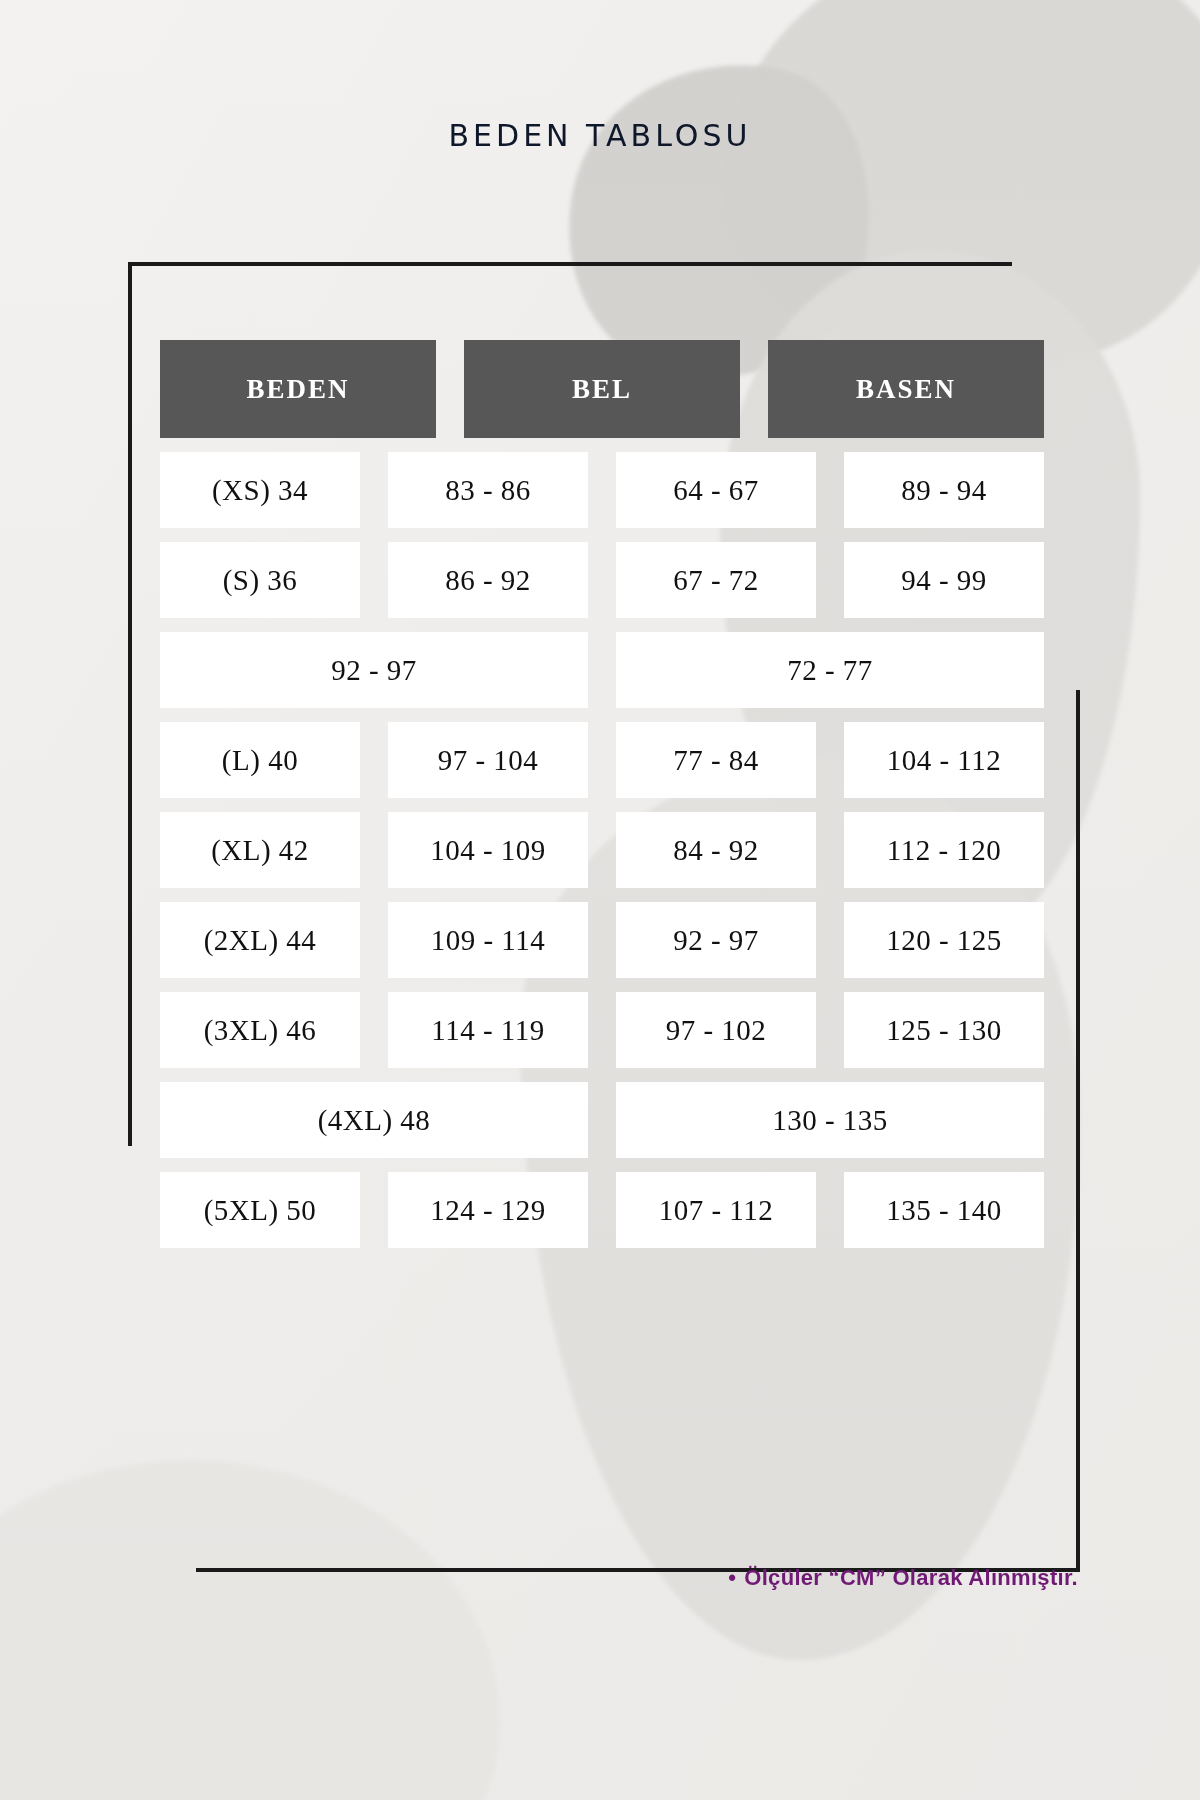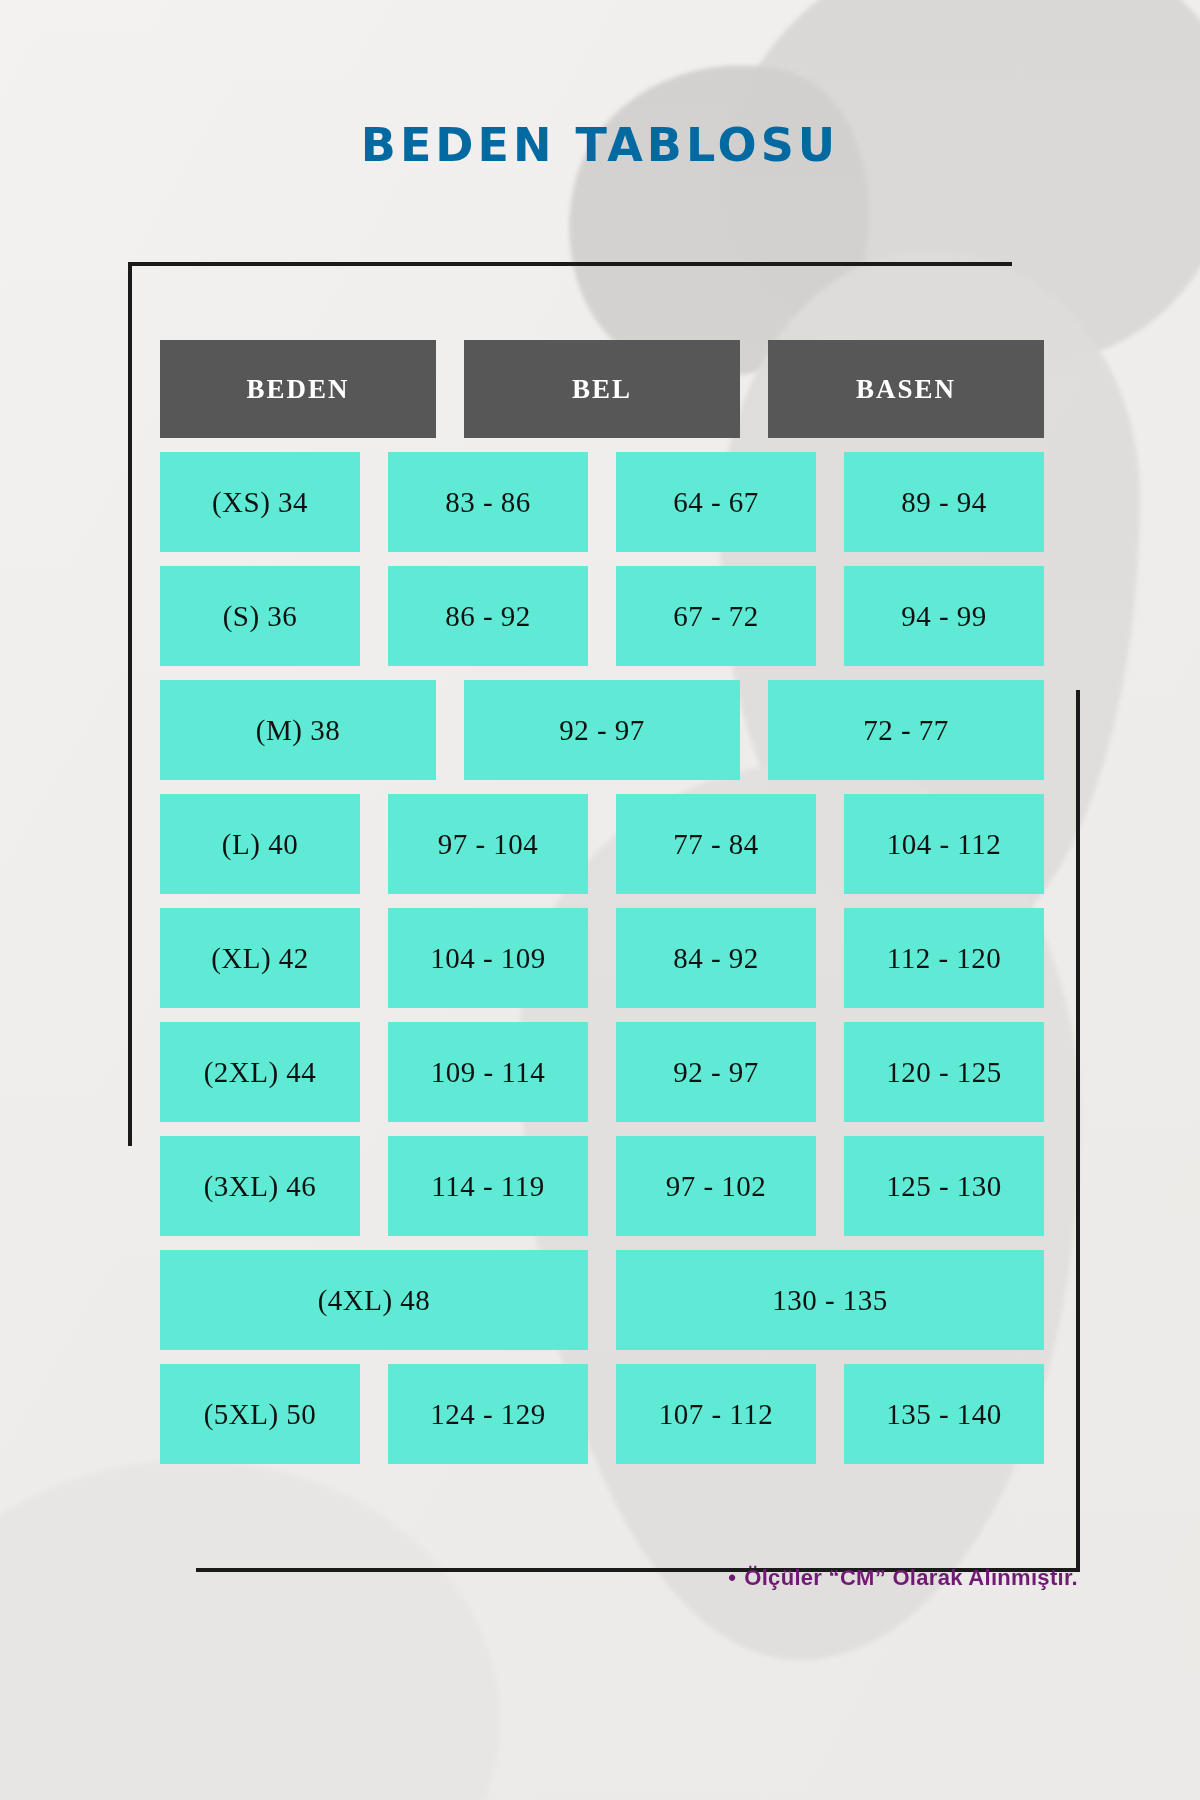--- a/index.html
+++ b/index.html
@@ -73,24 +73,24 @@
     width: 1200px;
     height: 1800px;
   }
 
   .title {
     position: absolute;
     top: 118px;
     left: 0; right: 0;
     text-align: center;
     font-family: "DejaVu Sans", sans-serif;
-    font-weight: 700;
-    font-size: 46px;
+    font-weight: 400;
+    font-size: 30px;
     letter-spacing: 4px;
-    color: #0369a1;
+    color: #0f172a;
   }
 
   
   .bracket {
     position: absolute;
     border-color: #1a1a1a;
     border-style: solid;
   }
   .bracket-tl {
     left: 128px;
@@ -117,25 +117,25 @@
     top: 340px;
     width: 884px;
   }
   .row {
     display: flex;
     gap: 28px;
     margin-bottom: 14px;
   }
   .cell {
     flex: 1;
-    height: 100px;
+    height: 76px;
     display: flex;
     align-items: center;
     justify-content: center;
-    background: #5eead4;
+    background: #ffffff;
     color: #111;
     font-size: 29px;
     letter-spacing: 0.5px;
     font-family: "Liberation Serif", serif;
   }
   .row.header .cell {
     background: #575757;
     color: #ffffff;
     height: 98px;
     font-weight: 700;
@@ -198,21 +198,20 @@
     </div>
 
     <div class="row">
       <div class="cell size-cell">(S) 36</div>
       <div class="cell">86 - 92</div>
       <div class="cell">67 - 72</div>
       <div class="cell">94 - 99</div>
     </div>
 
     <div class="row">
-      <div class="cell size-cell">(M) 38</div>
       <div class="cell">92 - 97</div>
       <div class="cell">72 - 77</div>
     </div>
 
     <div class="row">
       <div class="cell size-cell">(L) 40</div>
       <div class="cell">97 - 104</div>
       <div class="cell">77 - 84</div>
       <div class="cell">104 - 112</div>
     </div>

